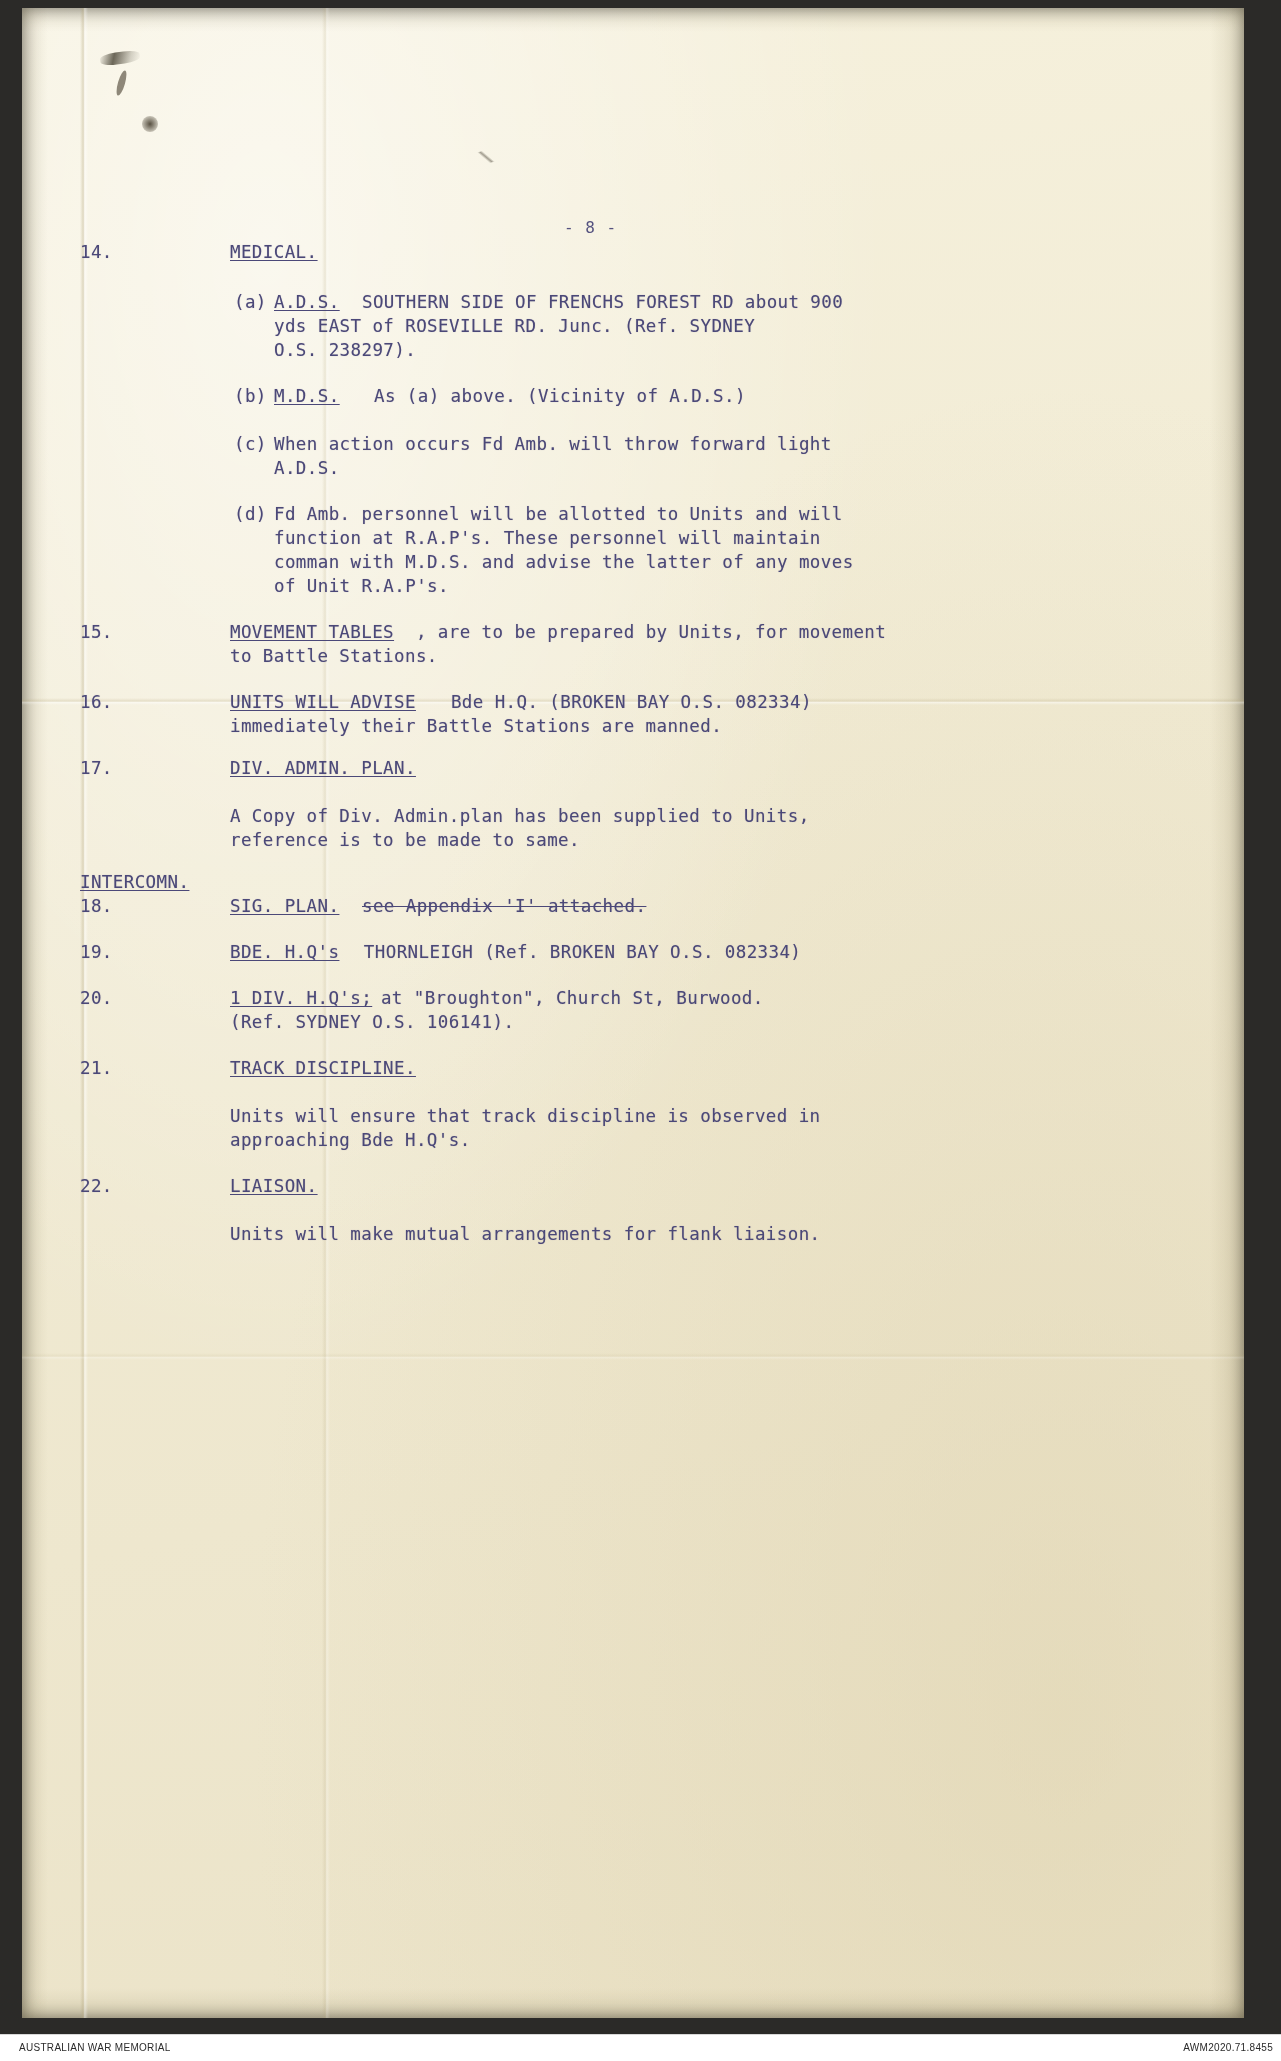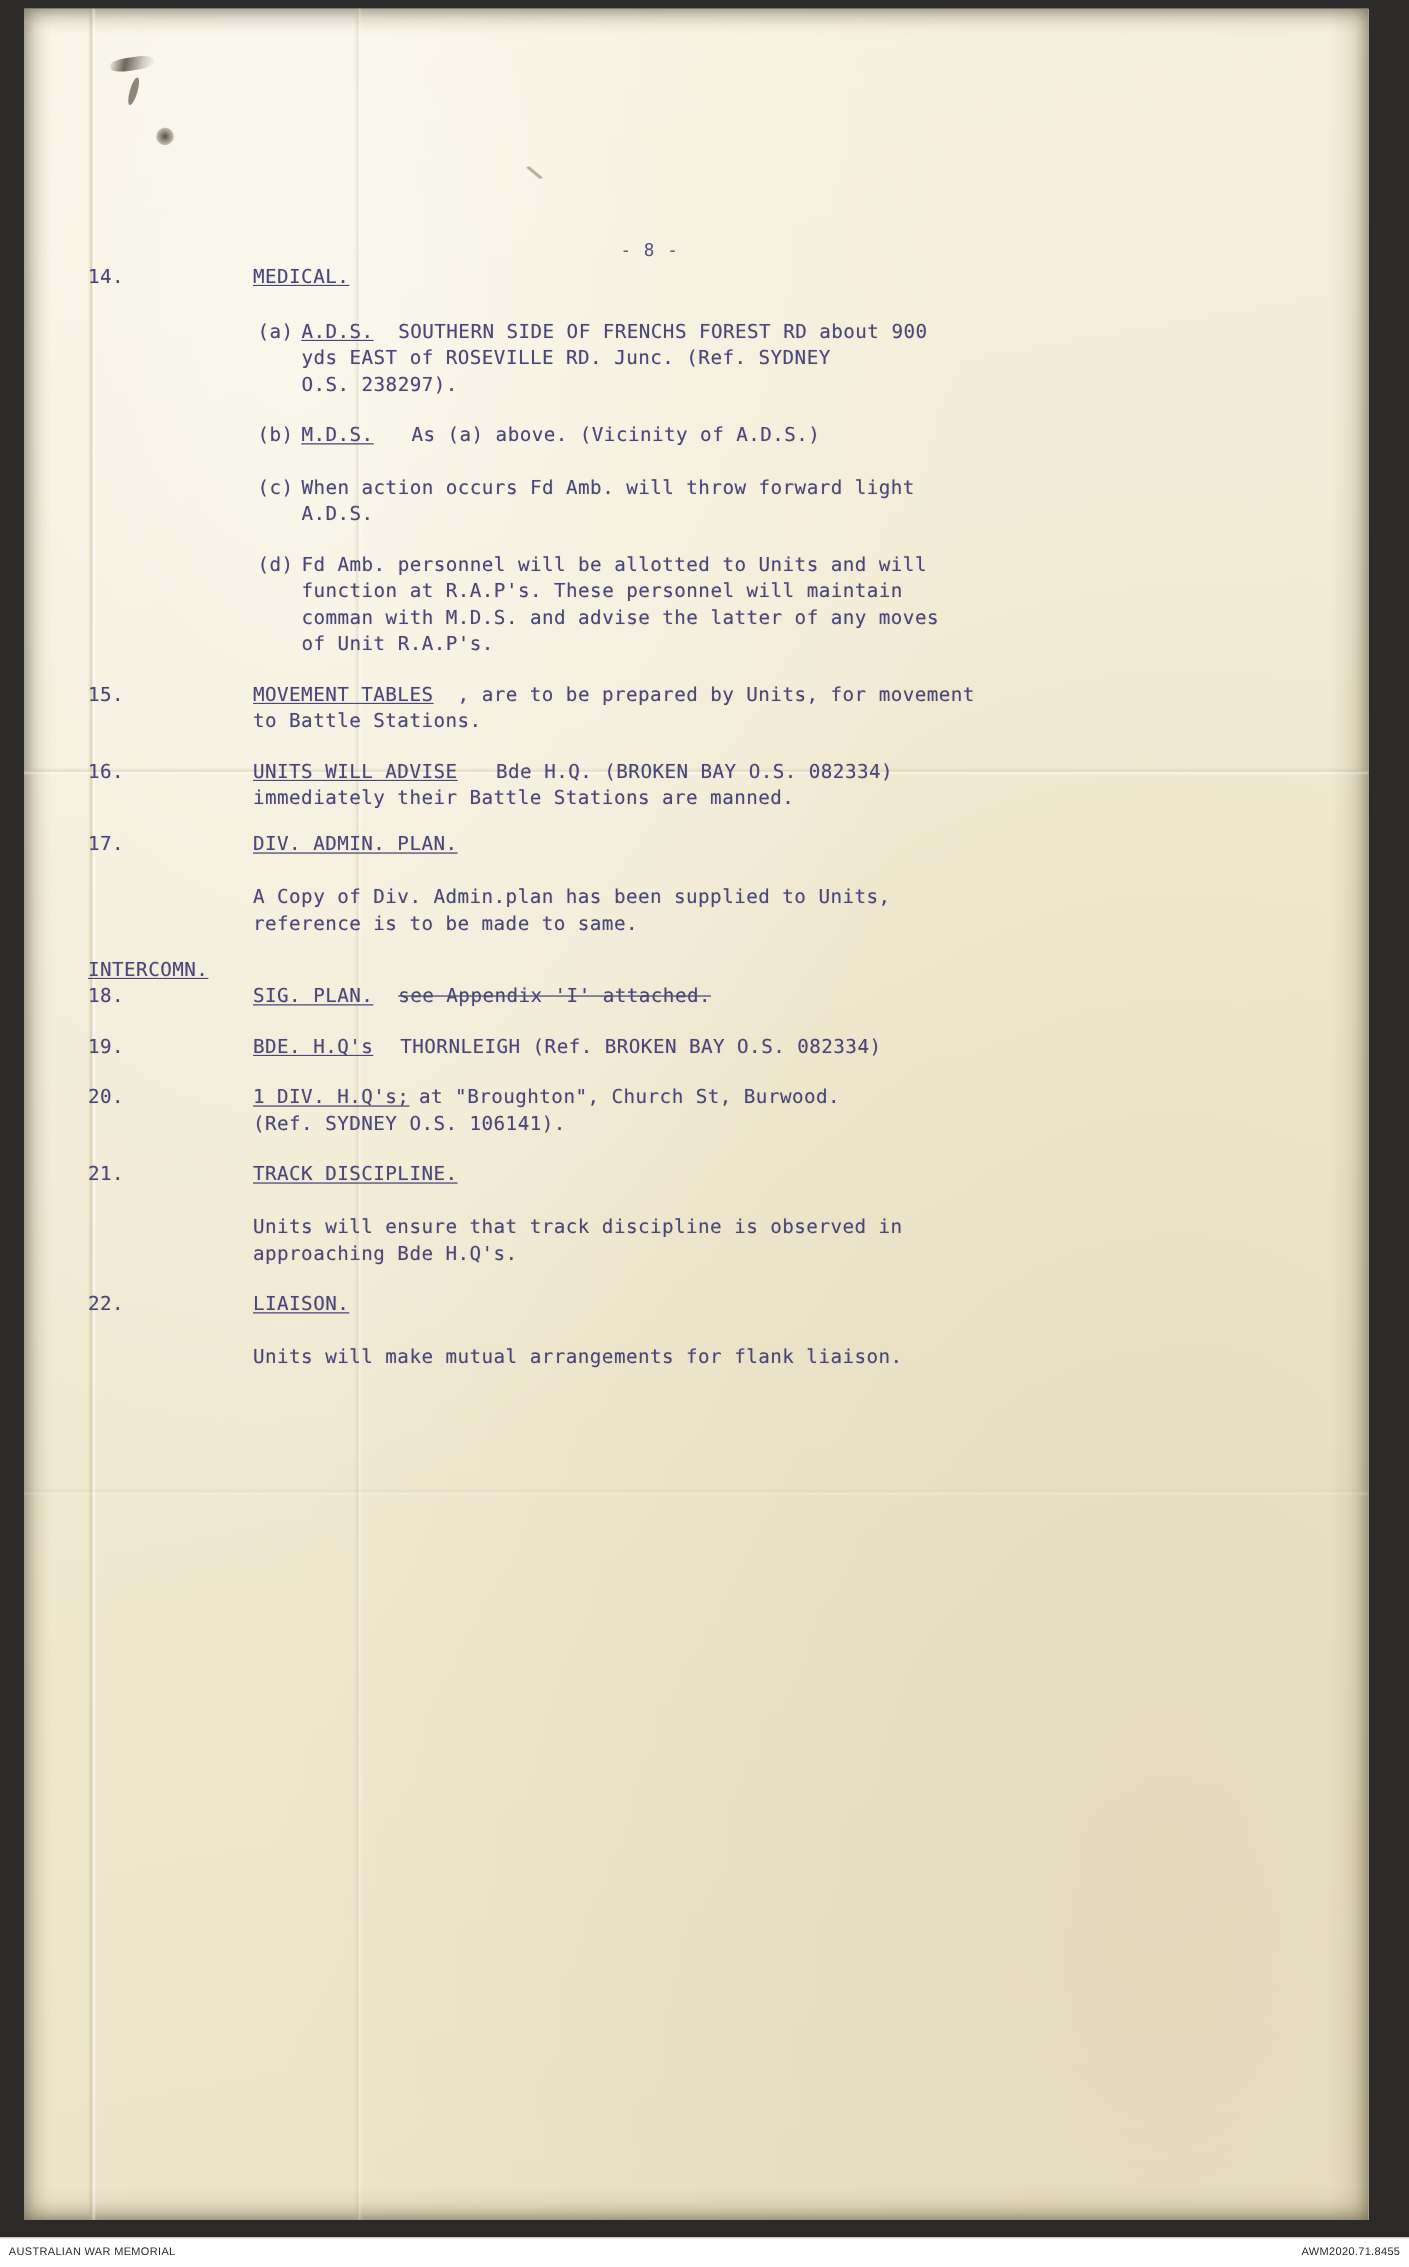--- a/index.html
+++ b/index.html
@@ -141,21 +141,21 @@
   }
   #footer-left, #footer-right {
     position: absolute;
     top: 7px;
     font-family: "Liberation Sans", sans-serif;
     font-size: 10px;
     color: #2a2a2a;
     letter-spacing: .3px;
     white-space: pre;
   }
-  #footer-left { left: 8px; }
+  #footer-left { left: 19px; }
   #footer-right { right: 8px; }
 </style>
 </head>
 <body>
 
 <div id="scan">
 
   <div id="paper">
 
     <div class="crease c1"></div>

